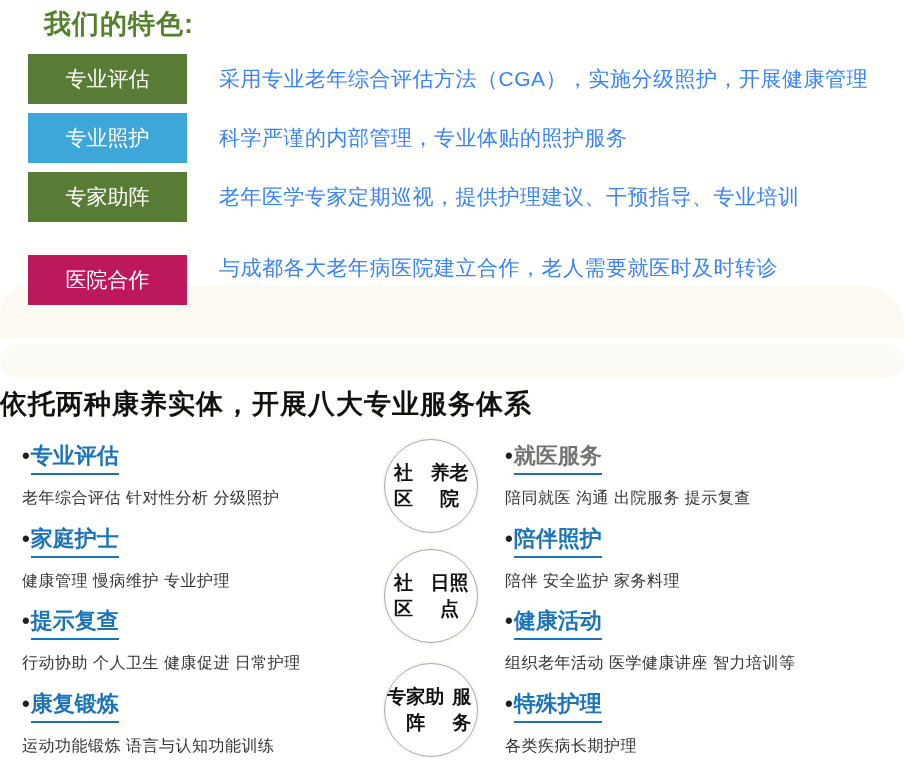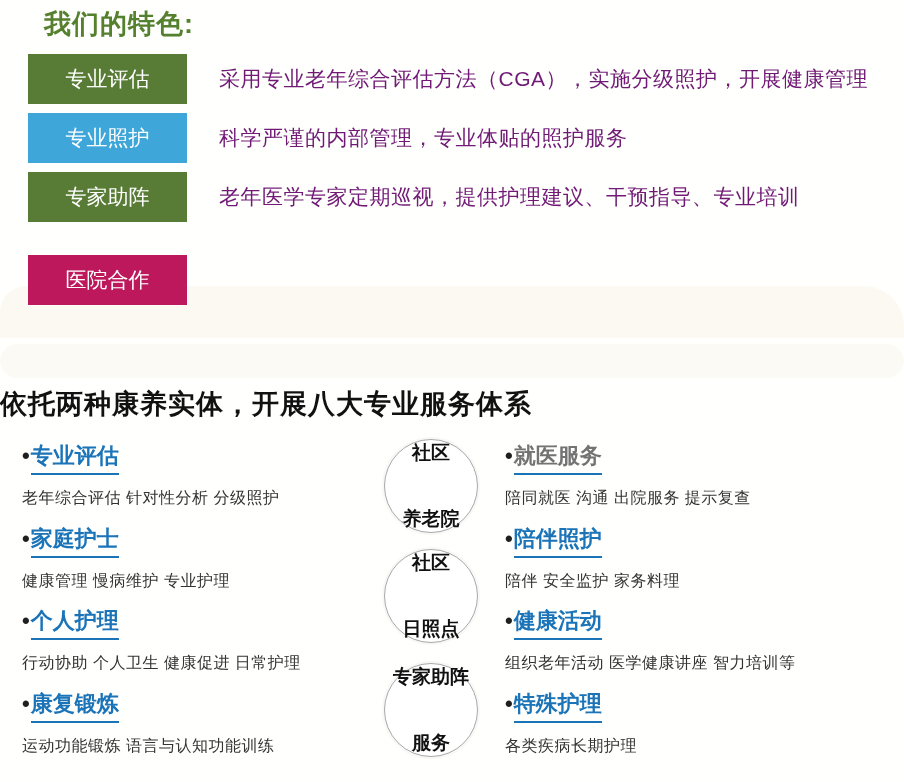--- a/index.html
+++ b/index.html
@@ -22,21 +22,21 @@
     font-size:27px;font-weight:bold;color:#55802e;
     margin:0 0 12px 16px;letter-spacing:1px;
   }
   .feature-row{display:flex;align-items:center;margin-bottom:9px;}
   .feature-box{
     width:159px;height:50px;flex:0 0 159px;
     display:flex;align-items:center;justify-content:center;
     color:#ffffff;font-size:21px;
   }
   .feature-desc{
-    margin-left:32px;font-size:21px;color:#701a75;letter-spacing:0.5px;
+    margin-left:32px;font-size:21px;color:#3b82f6;letter-spacing:0.5px;
   }
 
   
   .services-heading{
     position:absolute;left:0;top:386px;width:904px;
     text-align:left;font-size:27px;font-weight:bold;color:#111;
     letter-spacing:1px;margin:0;
   }
   .svc-col{position:absolute;top:441px;}
   .svc-col-left{left:22px;width:360px;}
@@ -48,21 +48,21 @@
     font-size:22px;font-weight:bold;color:#1b73b8;
     border-bottom:2px solid #1b73b8;padding-bottom:2px;
     cursor:pointer;
   }
   .svc-desc{font-size:16px;color:#333;margin-top:13px;letter-spacing:0.5px;}
 
   .entity-circle{
     position:absolute;left:384px;width:92px;height:92px;
     border-radius:50%;border:1px solid #a9a9a9;background:#fff;
     box-shadow:0 0 0 2px rgba(210,210,210,0.15);
-    display:flex;flex-direction:column;align-items:center;justify-content:space-between;
+    display:flex;flex-direction:row;align-items:center;justify-content:flex-start;
     font-size:19px;font-weight:bold;color:#111;line-height:1.35;text-align:center;
   }
   .entity-1{top:439px;}
   .entity-2{top:549px;}
   .entity-3{top:663px;}
 </style>
 </head>
 <body>
 
 <div class="page">
@@ -82,20 +82,21 @@
       <div class="feature-desc">科学严谨的内部管理，专业体贴的照护服务</div>
     </div>
 
     <div class="feature-row">
       <div class="feature-box" style="background-color: rgb(88, 124, 54);">专家助阵</div>
       <div class="feature-desc">老年医学专家定期巡视，提供护理建议、干预指导、专业培训</div>
     </div>
 
     <div class="feature-row">
       <div class="feature-box" style="background-color: #be185d; margin-top: 24px;">医院合作</div>
+      <div class="feature-desc">与成都各大老年病医院建立合作，老人需要就医时及时转诊</div>
     </div>
   </div>
 
   <h2 class="services-heading">依托两种康养实体，开展八大专业服务体系</h2>
 
   <div class="svc-col svc-col-left">
     <div class="svc-item">
       <div class="svc-title-row">
         <span class="svc-bullet">•</span>
         <span class="svc-title" style="color: rgb(27, 115, 184); border-bottom-color: rgb(27, 115, 184);">专业评估</span>
@@ -105,21 +106,21 @@
     <div class="svc-item">
       <div class="svc-title-row">
         <span class="svc-bullet">•</span>
         <span class="svc-title" style="color: rgb(27, 115, 184); border-bottom-color: rgb(27, 115, 184);">家庭护士</span>
       </div>
       <div class="svc-desc">健康管理 慢病维护 专业护理</div>
     </div>
     <div class="svc-item">
       <div class="svc-title-row">
         <span class="svc-bullet">•</span>
-        <span class="svc-title" style="color: rgb(27, 115, 184); border-bottom-color: rgb(27, 115, 184);">个人护理</span>
+        <span class="svc-title" style="color: rgb(27, 115, 184); border-bottom-color: rgb(27, 115, 184);">提示复查</span>
       </div>
       <div class="svc-desc">行动协助 个人卫生 健康促进 日常护理</div>
     </div>
     <div class="svc-item">
       <div class="svc-title-row">
         <span class="svc-bullet">•</span>
         <span class="svc-title" style="color: rgb(27, 115, 184); border-bottom-color: rgb(27, 115, 184);">康复锻炼</span>
       </div>
       <div class="svc-desc">运动功能锻炼 语言与认知功能训练</div>
     </div>

